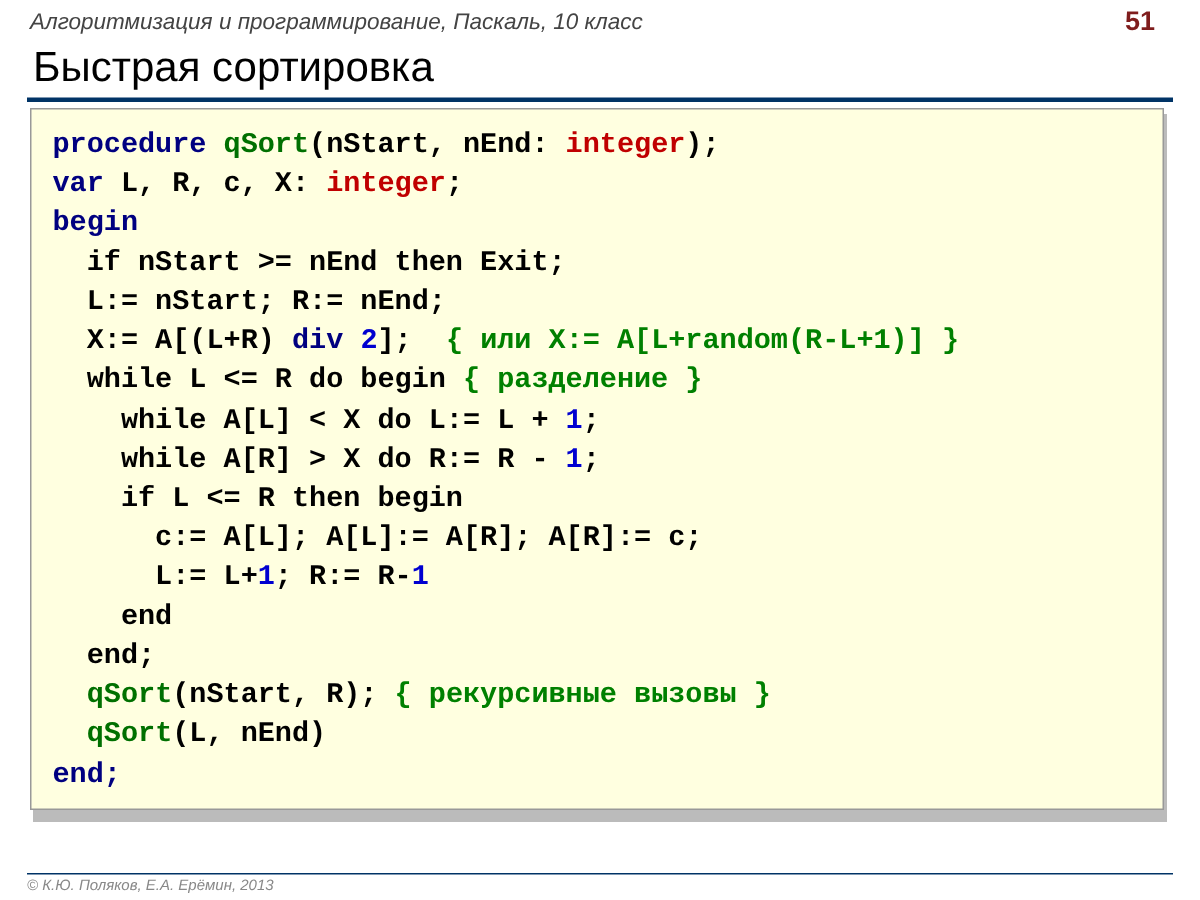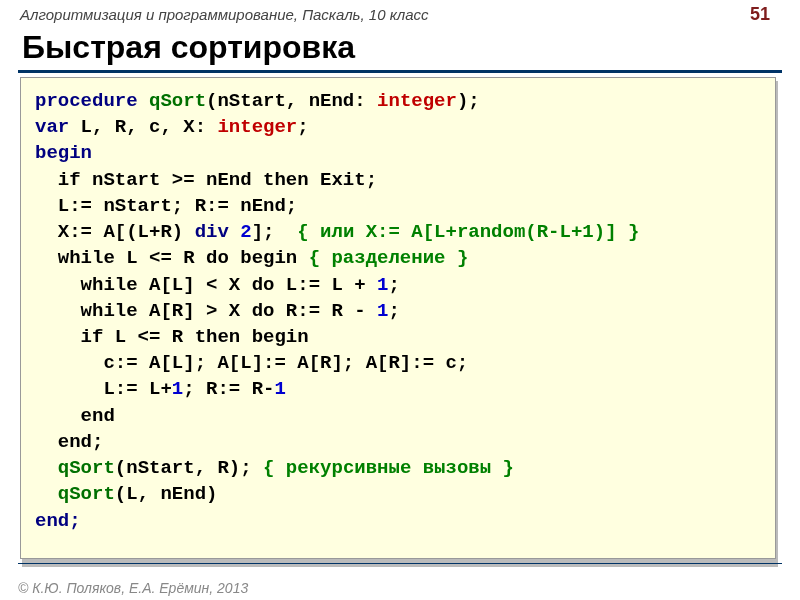--- a/index.html
+++ b/index.html
@@ -25,37 +25,37 @@
     font-weight: bold;
     font-style: normal;
     font-size: 18px;
     color: #7f1d1d;
   }
   .title-wrap {
     border-bottom: 3px solid #003366;
     margin: 0 18px 8px 18px;
   }
   .title {
-    font-size: 32px;
-    font-weight: bold;
+    font-size: 28px;
+    font-weight: normal;
     color: #000;
     padding: 2px 0 4px 4px;
   }
   .code-shadow {
     margin: 0 22px 0 22px;
     background: #bbb;
     padding: 0 0 4px 0;
   }
   .code-box {
     background: #FFFFE0;
     border: 1px solid #999;
     position: relative;
     top: -4px;
     left: -2px;
-    padding: 10px 14px 24px 14px;
+    padding: 10px 14px 10px 14px;
     font-family: "Courier New", monospace;
     font-size: 19px;
     font-weight: bold;
     line-height: 1.38;
     color: #000;
     white-space: pre;
   }
   .tkw { color: #000080; }
   .tid { color: #007000; }
   .ttype { color: #c00000; }
@@ -65,22 +65,22 @@
     position: absolute;
     bottom: 4px;
     left: 0;
     right: 0;
     border-top: 1px solid #003366;
     margin: 0 18px;
     display: flex;
     justify-content: space-between;
     font-style: italic;
     color: #888;
-    font-size: 14px;
-    padding-top: 16px;
+    font-size: 10px;
+    padding-top: 2px;
   }
 </style>
 </head>
 <body>
 
 <div class="header">
   <span>Алгоритмизация и программирование, Паскаль, 10 класс</span>
   <span class="page-num">51</span>
 </div>
 

